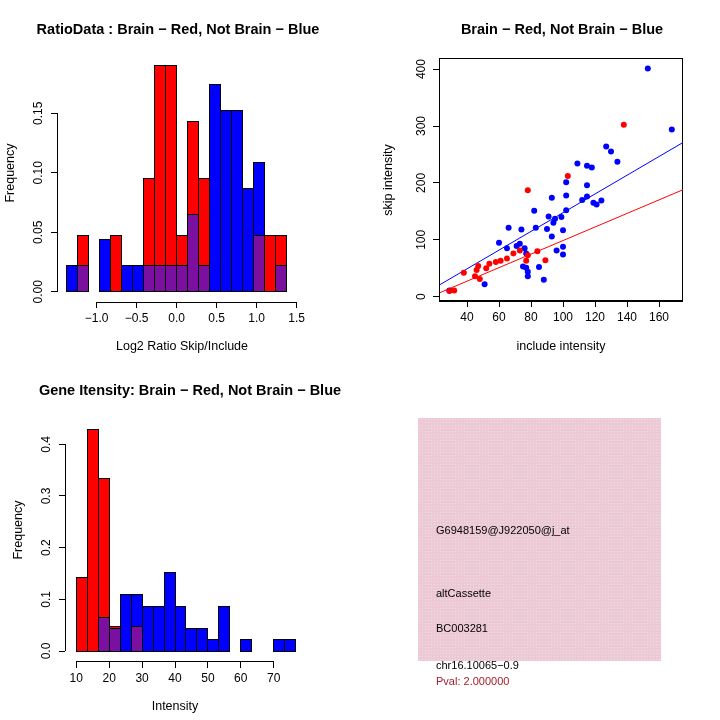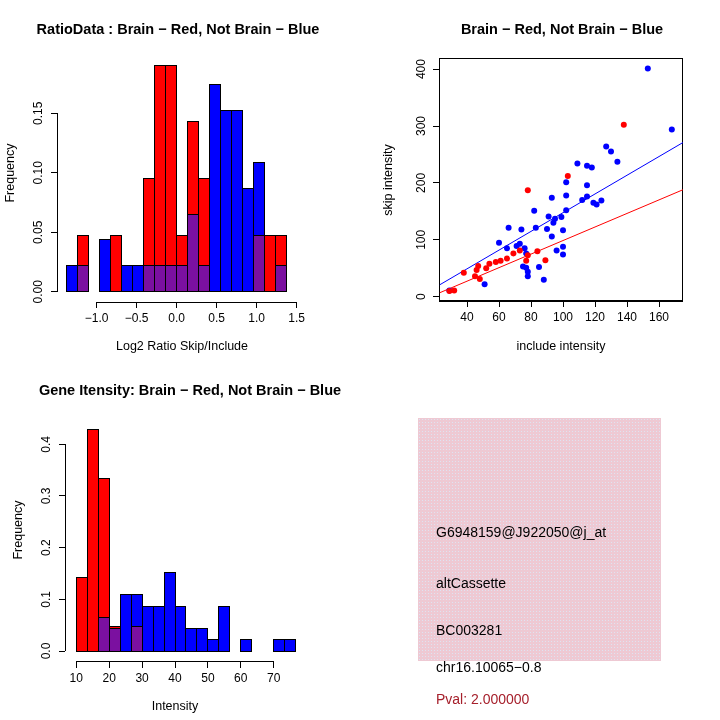--- a/index.html
+++ b/index.html
@@ -11,21 +11,21 @@
   #panel-bl{left:8px;top:360px;}
   #panel-br{left:360px;top:360px;}
   svg{display:block;width:360px;height:360px;}
   text{font-family:"Liberation Sans",sans-serif;fill:#000;}
   .chart-title{font-size:14.5px;font-weight:bold;}
   .axis-label{font-size:12.5px;}
   .info-box{position:absolute;left:58px;top:58px;width:243px;height:243px;
             background-color:#eec9d3;
             background-image:radial-gradient(#dfe3f1 0.8px, rgba(0,0,0,0) 0.8px);
             background-size:3px 3px;}
-  .info-line{position:absolute;left:18px;margin:0;font-size:14px;color:#000;white-space:nowrap;}
+  .info-line{position:absolute;left:18px;margin:0;font-size:11px;color:#000;white-space:nowrap;}
   .info-line.pval{color:#a6202c;}
 </style>
 </head>
 <body>
 
 <div id="canvas">
 
   <div class="panel" id="panel-tl">
     <svg id="svg-tl" viewBox="0 0 360 360">
       <text class="chart-title" x="178" y="34" text-anchor="middle">RatioData : Brain − Red, Not Brain − Blue</text>
@@ -244,20 +244,20 @@
           <rect x="232.8" y="279.78761" width="10.97" height="11.212390000000001" fill="#0000ff" stroke="#000" stroke-width="1" shape-rendering="crispEdges"></rect>
           <rect x="265.7" y="279.78761" width="10.97" height="11.212390000000001" fill="#0000ff" stroke="#000" stroke-width="1" shape-rendering="crispEdges"></rect>
           <rect x="276.66557" y="279.78761" width="10.97" height="11.212390000000001" fill="#0000ff" stroke="#000" stroke-width="1" shape-rendering="crispEdges"></rect>
         </g>
     </svg>
   </div>
 
   <div class="panel" id="panel-br">
     <div class="info-box">
       <p class="info-line" style="top:106px">G6948159@J922050@j_at</p>
-      <p class="info-line" style="top:157px">altCassette</p>
+      <p class="info-line" style="top:169px">altCassette</p>
       <p class="info-line" style="top:204px">BC003281</p>
-      <p class="info-line" style="top:241px">chr16.10065−0.8</p>
-      <p class="info-line pval" style="top:273px">Pval: 2.000000</p>
+      <p class="info-line" style="top:241px">chr16.10065−0.9</p>
+      <p class="info-line pval" style="top:257px">Pval: 2.000000</p>
     </div>
   </div>
 
 </div>
 
 </body></html>

